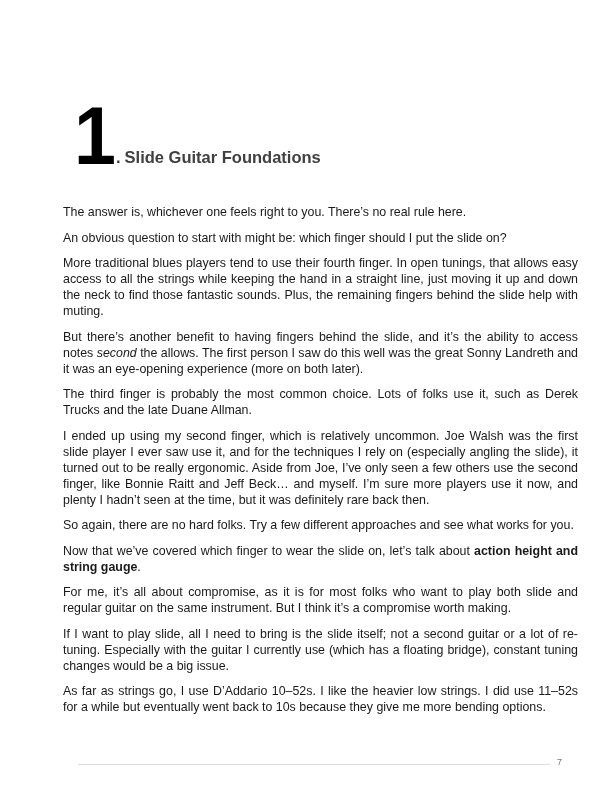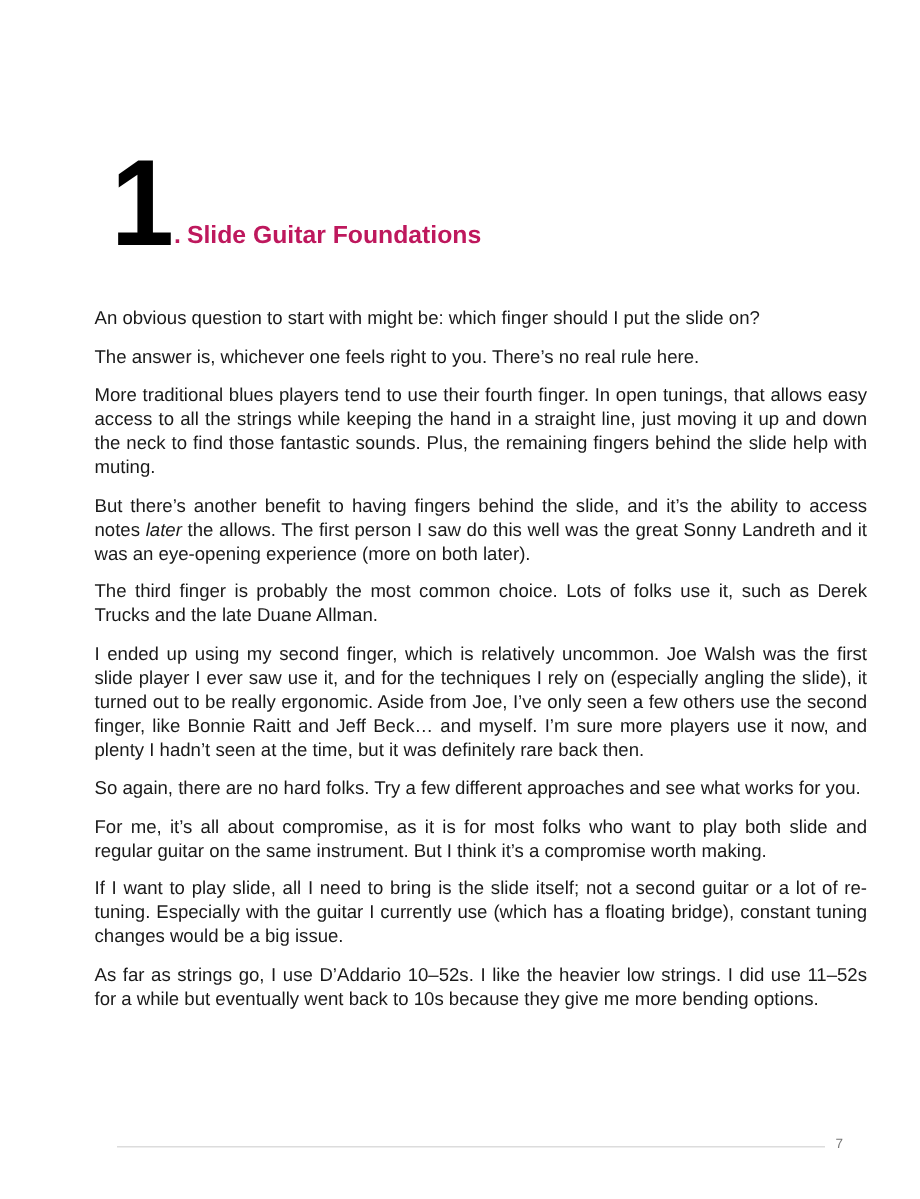--- a/index.html
+++ b/index.html
@@ -2,46 +2,47 @@
 <html><head>
   <meta charset="utf-8">
   <style>
     html, body { margin: 0; padding: 0; background: #ffffff; }
     body { width: 613px; height: 799px; position: relative; overflow: hidden;
       font-family: "Liberation Sans", sans-serif; color: #1a1a1a; }
     .chapter-head { position: absolute; left: 74px; top: 96px; height: 80px; }
     .chapter-num { position: absolute; left: 0; top: 0; font-size: 82px; font-weight: bold;
       line-height: 80px; letter-spacing: -2px; color: #000; transform: scaleX(0.92); transform-origin: left top; }
     .chapter-title { position: absolute; left: 42px; top: 52px; white-space: nowrap;
-      font-size: 16.5px; font-weight: bold; color: #be185d; }
+      font-size: 16.5px; font-weight: bold; color: #404040; }
     .chapter-title .dot { margin-right: 4px; }
     .body-text { position: absolute; left: 63px; top: 204px; width: 515px; font-size: 12.4px;
       line-height: 16px; }
     .body-text p { margin: 0 0 9.5px 0; text-align: justify; }
     .body-text p.left { text-align: left; }
     .footer-rule { position: absolute; left: 78px; top: 764px; width: 472px; height: 1px; background: #dcdcdc; }
     .page-number { position: absolute; left: 557px; top: 757px; font-size: 9px; color: #777; }
   </style>
 </head>
 <body>
 
 <div class="chapter-head">
   <div class="chapter-num">1</div>
   <div class="chapter-title">
     <span class="dot">.</span><span>Slide Guitar Foundations</span>
   </div>
 </div>
 
 <div class="body-text">
+  <p class="left">The answer is, whichever one feels right to you. There’s no real rule here.</p>
   <p class="left">An obvious question to start with might be: which finger should I put the slide on?</p>
-  <p class="left">The answer is, whichever one feels right to you. There’s no real rule here.</p>
   <p>More traditional blues players tend to use their fourth finger. In open tunings, that allows easy access to all the strings while keeping the hand in a straight line, just moving it up and down the neck to find those fantastic sounds. Plus, the remaining fingers behind the slide help with muting.</p>
-  <p><span>But there’s another benefit to having fingers behind the slide, and it’s the ability to access notes </span><em>later</em><span> the allows. The first person I saw do this well was the great Sonny Landreth and it was an eye-opening experience (more on both later).</span></p>
+  <p><span>But there’s another benefit to having fingers behind the slide, and it’s the ability to access notes </span><em>second</em><span> the allows. The first person I saw do this well was the great Sonny Landreth and it was an eye-opening experience (more on both later).</span></p>
   <p>The third finger is probably the most common choice. Lots of folks use it, such as Derek Trucks and the late Duane Allman.</p>
   <p>I ended up using my second finger, which is relatively uncommon. Joe Walsh was the first slide player I ever saw use it, and for the techniques I rely on (especially angling the slide), it turned out to be really ergonomic. Aside from Joe, I’ve only seen a few others use the second finger, like Bonnie Raitt and Jeff Beck… and myself. I’m sure more players use it now, and plenty I hadn’t seen at the time, but it was definitely rare back then.</p>
   <p class="left">So again, there are no hard folks. Try a few different approaches and see what works for you.</p>
+  <p><span>Now that we’ve covered which finger to wear the slide on, let’s talk about </span><strong>action height and string gauge</strong><span>.</span></p>
   <p>For me, it’s all about compromise, as it is for most folks who want to play both slide and regular guitar on the same instrument. But I think it’s a compromise worth making.</p>
   <p>If I want to play slide, all I need to bring is the slide itself; not a second guitar or a lot of re-tuning. Especially with the guitar I currently use (which has a floating bridge), constant tuning changes would be a big issue.</p>
   <p>As far as strings go, I use D’Addario 10–52s. I like the heavier low strings. I did use 11–52s for a while but eventually went back to 10s because they give me more bending options.</p>
 </div>
 
 <div class="footer-rule"></div>
 <div class="page-number">7</div>
 
 </body></html>

